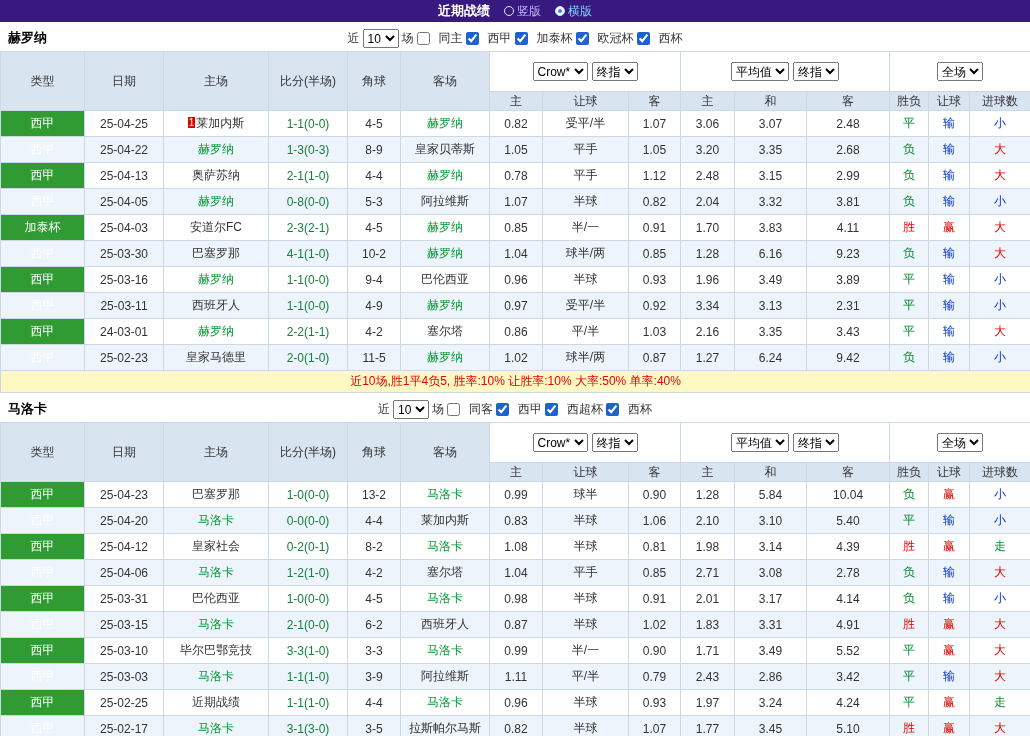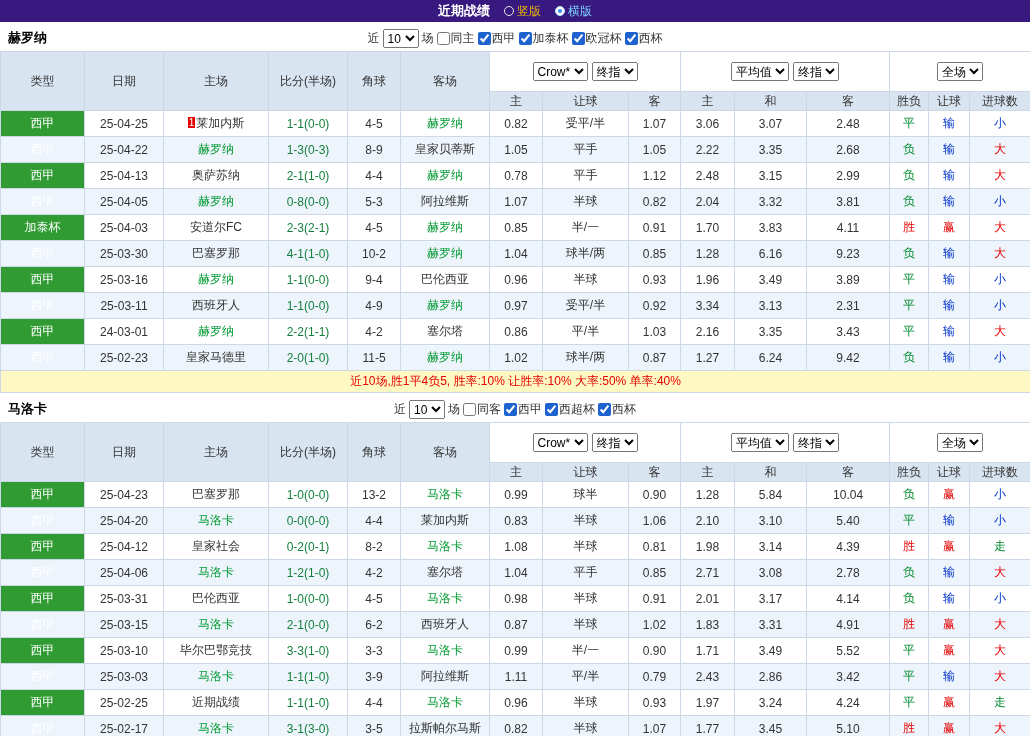--- a/index.html
+++ b/index.html
@@ -1,29 +1,29 @@
 <!DOCTYPE html>
 <html><head>
 <meta charset="utf-8">
 <style>
   *{box-sizing:border-box}
   html,body{margin:0;padding:0}
   body{width:1030px;font-family:"Liberation Sans","DejaVu Sans",sans-serif;font-size:12px;color:#333;background:#fff}
   .topbar{background:#38197f;height:22px;display:flex;align-items:center;justify-content:center;gap:14px;color:#fff}
   .topbar .title{font-weight:bold;font-size:13px}
-  .radio-opt{display:flex;align-items:center;gap:3px;cursor:pointer;color:#eab308}
+  .radio-opt{display:flex;align-items:center;gap:3px;cursor:pointer;color:#c4b5fd}
   .radio{width:10px;height:10px;border-radius:50%;border:1px solid #e8e8e8;display:inline-block;position:relative;background:transparent}
   .radio.sel{background:#fff;border-color:#bfe3ff}
   .radio.sel::after{content:"";position:absolute;left:2px;top:2px;right:2px;bottom:2px;border-radius:50%;background:#2e8ef7}
   .radio-opt.sel{color:#7fd0ff}
   .section-head{position:relative;height:29px;background:#fff}
   .team-name{position:absolute;left:8px;bottom:4px;font-weight:bold;font-size:13px;color:#000}
   .filter{position:absolute;left:0;right:0;bottom:3px;display:flex;justify-content:center;align-items:center;gap:3px}
   .filter select,.ddc select{height:19px;font-size:12px;font-family:"Liberation Sans",sans-serif}
-  .chk{display:flex;align-items:center;gap:1px;cursor:pointer}
+  .chk{display:flex;align-items:center;gap:9px;cursor:pointer}
   .chk input{width:13px;height:13px;accent-color:#1e62d0;margin:0}
   table{width:1030px;border-collapse:collapse;table-layout:fixed}
   th,td{border:1px solid #ccd8e5;text-align:center;white-space:nowrap;overflow:hidden;padding:0;height:26px;font-weight:normal}
   thead th{background:#d9e4f1}
   thead tr.subr th{height:19px}
   th.ddc{background:#fff;height:23px}
   th.ddc select{margin:10px 2px}
   tbody tr:nth-child(even) td{background:#eef4fb}
   td.type{background:#2f9b32;color:#fff}
   .t-green{color:#009933}
@@ -142,21 +142,21 @@
             <tr>
               <td class="type">西甲</td>
               <td>25-04-22</td>
               <td class="team t-green"><span>赫罗纳</span></td>
               <td class="score">1-3(0-3)</td>
               <td>8-9</td>
               <td class="team"><span>皇家贝蒂斯</span></td>
               <td>1.05</td>
               <td>平手</td>
               <td>1.05</td>
-              <td>2.22</td>
+              <td>3.20</td>
               <td>3.35</td>
               <td>2.68</td>
               <td class="r-green">负</td>
               <td class="r-blue">输</td>
               <td class="r-red">大</td>
             </tr>
             <tr>
               <td class="type">西甲</td>
               <td>25-04-13</td>
               <td class="team"><span>奥萨苏纳</span></td>

